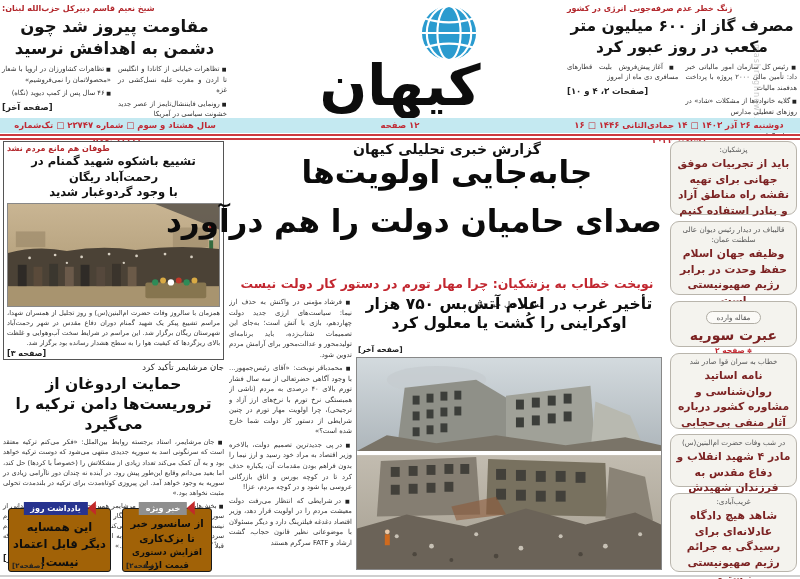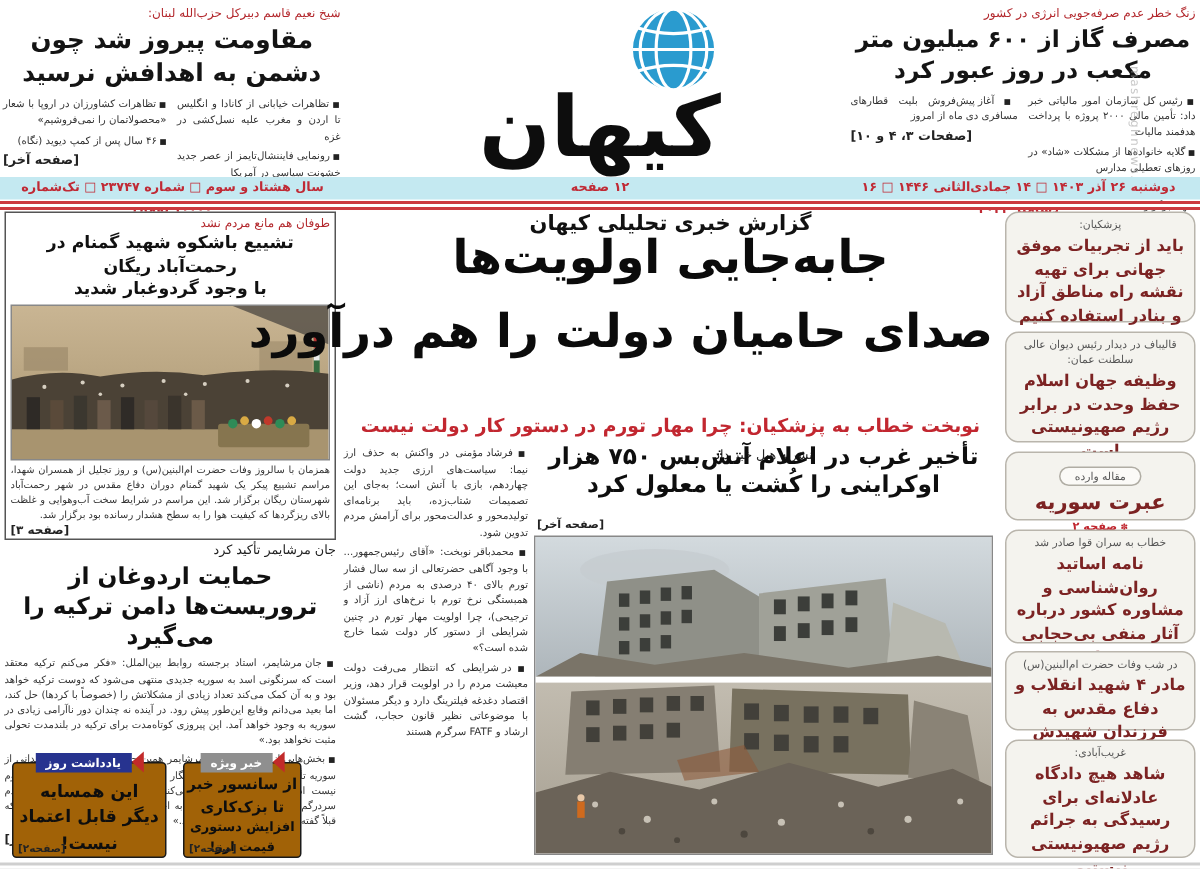--- a/index.html
+++ b/index.html
@@ -2,21 +2,21 @@
 <html lang="fa" dir="rtl"><head>
 <meta charset="utf-8">
 <style>
   html,body{margin:0;padding:0;background:#e9e9e9;}
   #page{position:relative;width:800px;height:579px;background:#ffffff;overflow:hidden;
         font-family:"DejaVu Sans",sans-serif;direction:rtl;margin:0 auto;}
   .abs{position:absolute;}
   .lft{text-align:left;}
 
   
-  .kick-red{color:#b3282d;font-size:8px;font-weight:normal;text-align:right;line-height:1.3;}
+  .kick-red{color:#b3282d;font-size:8px;font-weight:bold;text-align:left;line-height:1.3;}
   .top-head{font-size:15px;font-weight:bold;color:#141414;text-align:center;line-height:1.3;margin-top:2px;}
   .bullets{display:flex;gap:7px;margin-top:5px;}
   .bcol{flex:1;}
   .bullet{font-size:6.8px;color:#333;line-height:1.55;text-align:justify;margin-bottom:3px;}
   .bullet::before{content:"■ ";font-size:5px;color:#222;}
   .pageref{font-size:8.5px;font-weight:bold;color:#222;}
 
   
   .masthead{left:240px;top:2px;width:320px;height:112px;}
   .globe{position:absolute;left:180px;top:2px;width:58px;height:58px;}
@@ -200,39 +200,40 @@
   <div class="bbox" style="left:8px;top:508px;width:103px;height:64px;">
     <div class="tabwrap">
       <span class="tri"></span>
       <span class="tab tab-navy">یادداشت روز</span>
     </div>
     <div class="btxt" style="margin-top:10px;font-size:11.5px;">این همسایه</div>
     <div class="btxt" style="font-size:11.5px;">دیگر قابل اعتماد نیست!</div>
     <div class="bpref">[صفحه۲]</div>
   </div>
 
-  <div class="bbox" style="left:122px;top:508px;width:79px;height:64px;">
+  <div class="bbox" style="left:122px;top:508px;width:90px;height:64px;">
     <div class="tabwrap">
       <span class="tri"></span>
       <span class="tab tab-gray">خبر ویژه</span>
     </div>
     <div class="btxt" style="margin-top:7px;font-size:10px;">از سانسور خبر</div>
     <div class="btxt" style="font-size:10px;">تا بزک‌کاری</div>
     <div class="btxt" style="font-size:8.6px;">افزایش دستوری قیمت ارز!</div>
     <div class="bpref">[صفحه۲]</div>
   </div>
 
   <div class="abs ms-kick">گزارش خبری تحلیلی کیهان</div>
   <div class="abs ms-h" style="left:232px;top:156px;">جابه‌جایی اولویت‌ها</div>
   <div class="abs ms-h" style="left:232px;top:205px;">صدای حامیان دولت را هم درآورد</div>
   <div class="abs ms-sub">نوبخت خطاب به پزشکیان: چرا مهار تورم در دستور کار دولت نیست</div>
 
   <div class="abs ms-body">
     <div class="bullet">فرشاد مؤمنی در واکنش به حذف ارز نیما: سیاست‌های ارزی جدید دولت چهاردهم، بازی با آتش است؛ به‌جای این تصمیمات شتاب‌زده، باید برنامه‌ای تولیدمحور و عدالت‌محور برای آرامش مردم تدوین شود.</div>
     <div class="bullet">محمدباقر نوبخت: «آقای رئیس‌جمهور... با وجود آگاهی حضرتعالی از سه سال فشار تورم بالای ۴۰ درصدی به مردم (ناشی از همبستگی نرخ تورم با نرخ‌های ارز آزاد و ترجیحی)، چرا اولویت مهار تورم در چنین شرایطی از دستور کار دولت شما خارج شده است؟»</div>
+    <div class="bullet">در پی جدیدترین تصمیم دولت، بالاخره وزیر اقتصاد به مراد خود رسید و ارز نیما را بدون فراهم بودن مقدمات آن، یکباره حذف کرد تا در کوچه بورس و اتاق بازرگانی عروسی بپا شود و در کوچه مردم، عزا!</div>
     <div class="bullet">در شرایطی که انتظار می‌رفت دولت معیشت مردم را در اولویت قرار دهد، وزیر اقتصاد دغدغه فیلترینگ دارد و دیگر مسئولان با موضوعاتی نظیر قانون حجاب، گشت ارشاد و FATF سرگرم هستند</div>
 
   </div>
 
   <div class="abs hill-kick">نشریه هیل خبر داد</div>
   <div class="abs hill-head">تأخیر غرب در اعلام آتش‌بس ۷۵۰ هزار اوکراینی را کُشت یا معلول کرد</div>
   <div class="abs hill-pref pageref">[صفحه آخر]</div>
 
   <div class="abs photo-frame" style="left:356px;top:357px;width:306px;height:213px;">
     <svg viewBox="0 0 306 213" width="100%" height="100%" preserveAspectRatio="none">

